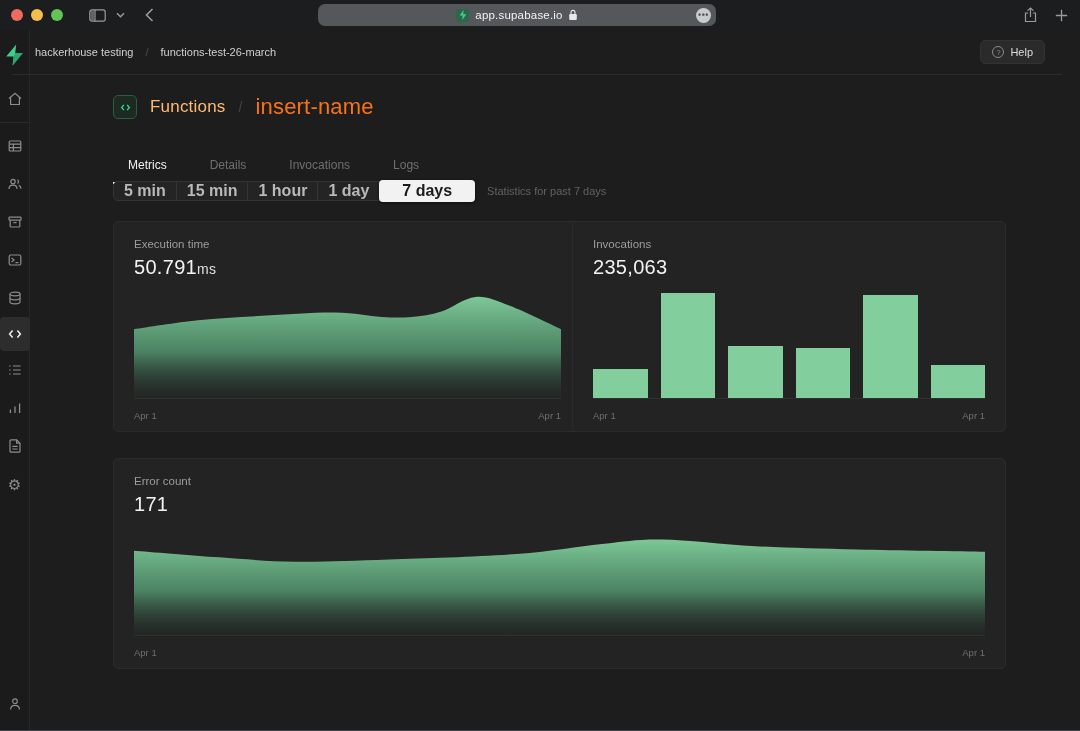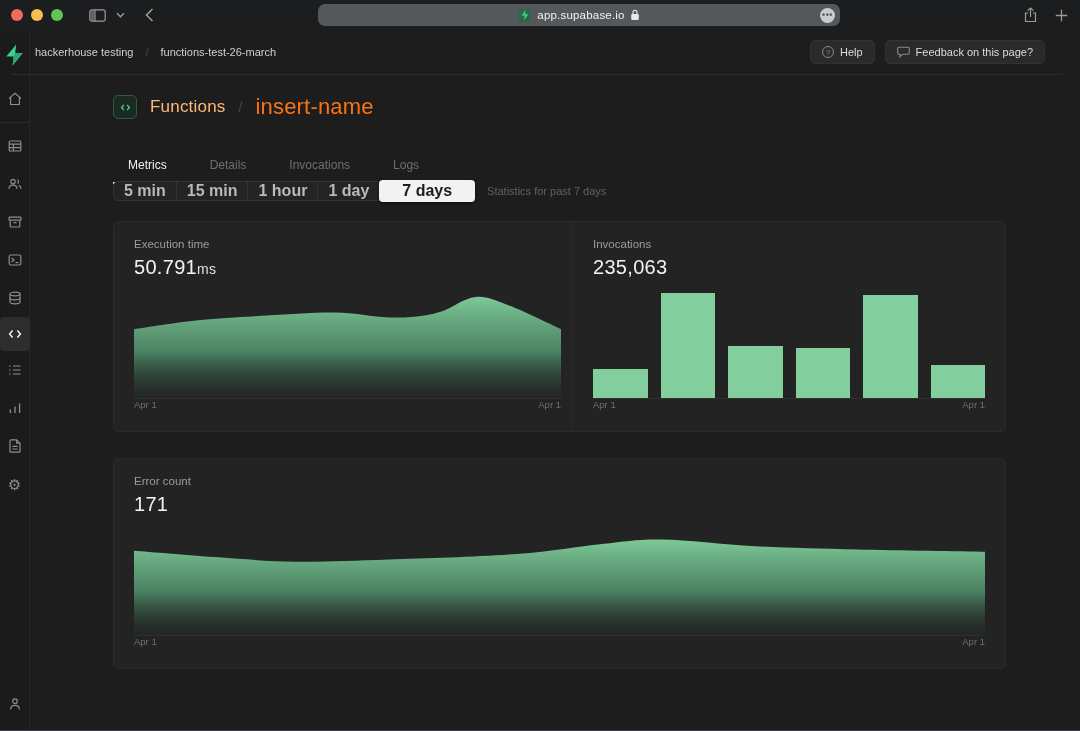--- a/index.html
+++ b/index.html
@@ -13,21 +13,21 @@
   
   .browser-bar {
     position:absolute; top:0; left:0; width:1080px; height:30px;
     background:#1c1d1e; display:flex; align-items:center;
   }
   .traffic { display:flex; gap:8px; margin-left:11px; }
   .traffic span { width:12px; height:12px; border-radius:50%; display:block; }
   .chrome-icon { color:#9a9b9d; display:flex; align-items:center; justify-content:center; }
   .toolbar-left { display:flex; align-items:center; gap:10px; margin-left:26px; }
   .url-pill {
-    position:absolute; left:318px; top:4px; width:522px; height:22px;
+    position:absolute; left:318px; top:4px; width:398px; height:22px;
     background:#55585b; border-radius:7px; display:flex; align-items:center; justify-content:center;
     font-size:11.5px; color:#f2f2f2; letter-spacing:.2px;
   }
   .url-pill .favicon {
     width:13px; height:13px; border-radius:3px; background:#2e6649;
     display:inline-flex; align-items:center; justify-content:center; margin-right:6px;
   }
   .url-pill .lock { margin-left:5px; display:inline-flex; }
   .url-pill .more {
     position:absolute; right:5px; top:3.5px; width:15px; height:15px; border-radius:50%;
@@ -114,21 +114,21 @@
   .card.c2 { left:542px; top:146px; width:434px; height:211px; }
   .card.c3 { left:83px;  top:383px; width:893px; height:211px; }
   .card .label { font-size:11.5px; color:#9c9c9c; margin-bottom:6px; }
   .card .metric { font-size:20px; color:#f2f2f2; letter-spacing:.3px; }
   .card .metric .unit { font-size:14px; color:#e0e0e0; }
   .chart-wrap { flex:1; margin-top:8px; position:relative; }
   .chart-wrap svg { position:absolute; inset:0; width:100%; height:100%; }
   .bars { position:absolute; inset:0; display:flex; align-items:flex-end; gap:13px; }
   .bars .bar { flex:1; background:#82ce9c; }
   .x-divider { height:1px; background:#2f2f2f; }
-  .x-labels { height:22px; display:flex; justify-content:space-between; align-items:flex-start; }
+  .x-labels { height:22px; display:flex; justify-content:space-between; align-items:flex-end; }
   .x-labels span { font-size:9.5px; color:#6f6f6f; }
 
   svg { display:block; }
 </style>
 </head>
 <body>
 
 <div class="window">
 
   <div class="browser-bar">
@@ -277,28 +277,20 @@
   <div class="app-header">
     <div class="breadcrumb">
       <span>hackerhouse testing</span>
       <span class="sep">/</span>
       <span>functions-test-26-march</span>
     </div>
     <div class="header-actions">
       <div class="hdr-btn">
         <span class="q-circle">?</span>
         <span>Help</span>
-      </div>
-      <div class="hdr-btn">
-        <span>
-          <svg width="13" height="12" viewBox="0 0 13 12" fill="none" stroke="#8a8a8a" stroke-width="1.1">
-              <path d="M2 1.2 H11 a1.3 1.3 0 0 1 1.3 1.3 V7 a1.3 1.3 0 0 1 -1.3 1.3 H5.6 L3 10.8 V8.3 H2 A1.3 1.3 0 0 1 .7 7 V2.5 A1.3 1.3 0 0 1 2 1.2 Z"></path>
-            </svg>
-        </span>
-        <span>Feedback on this page?</span>
       </div>
     </div>
   </div>
 
   <div class="content">
 
     <div class="title-row">
       <span class="fn-badge">
         <svg width="11" height="11" viewBox="0 0 16 16" fill="none" stroke="currentColor" stroke-width="2">
             <path d="M5.6 4.2 L2.4 8 L5.6 11.8"></path>

